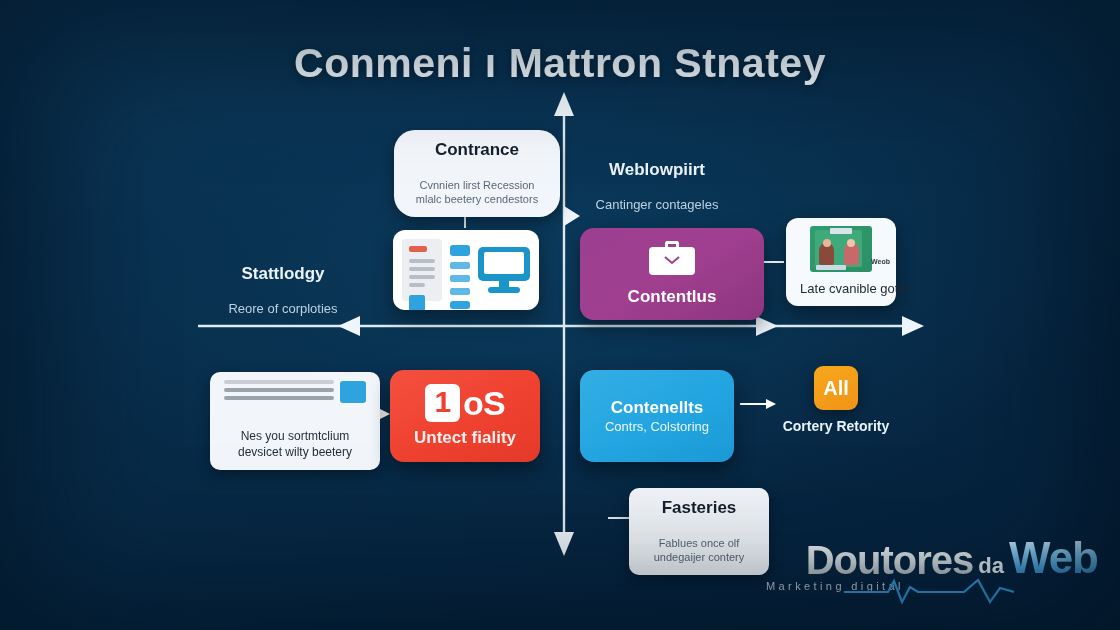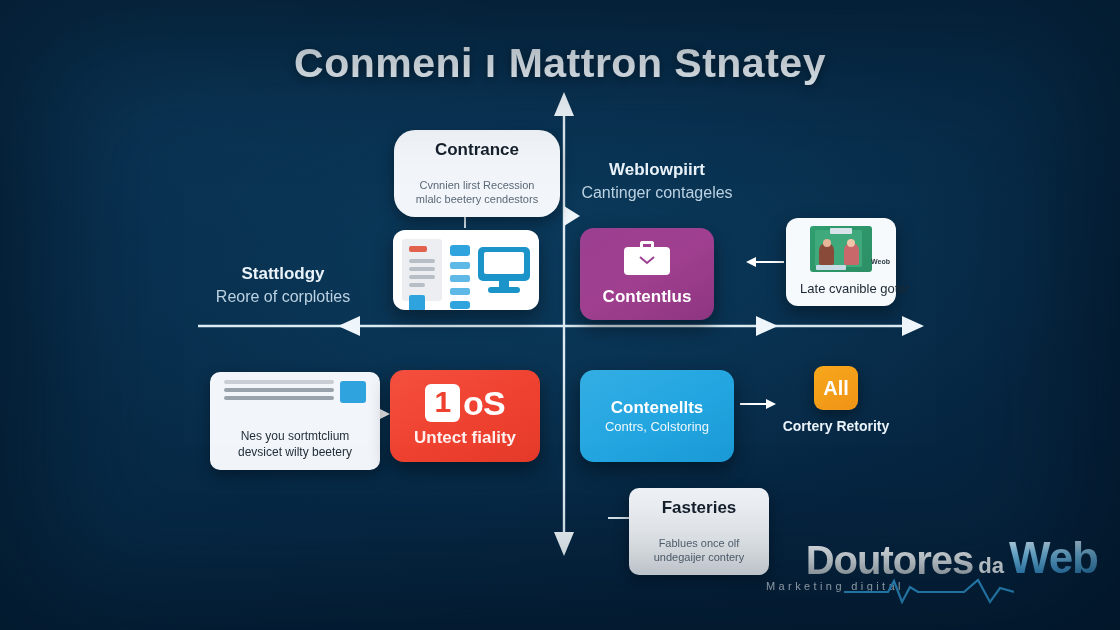--- a/index.html
+++ b/index.html
@@ -66,21 +66,21 @@
     margin-top: 18px;
   }
 
   
   .plain-label { position: absolute; text-align: center; }
   .plain-label .p-title {
     color: #eaf3f9; font-size: 17px; font-weight: bold; line-height: 1.2;
     white-space: nowrap;
   }
   .plain-label .p-sub {
-    color: #bcd2e2; font-size: 16px; line-height: 1.3; margin-top: 3px;
+    color: #bcd2e2; font-size: 13px; line-height: 1.3; margin-top: 17px;
     white-space: nowrap;
   }
 
   
   .tile {
     position: absolute;
     box-sizing: border-box;
     border-radius: 14px;
     display: flex;
     flex-direction: column;
@@ -359,21 +359,21 @@
       <div class="doc-col-right">
         <div class="monitor">
           <div class="m-screen"></div>
           <div class="m-stand"></div>
           <div class="m-base"></div>
         </div>
       </div>
     </div>
   </div>
 
-  <div class="tile tile-purple" style="left:580px; top:228px; width:134px; height:92px;">
+  <div class="tile tile-purple" style="left:580px; top:228px; width:184px; height:92px;">
     <div class="briefcase">
       <div class="bc-body"></div>
       <div class="bc-handle"></div>
       <svg class="bc-chev" viewBox="0 0 18 10">
           <polyline points="2,2 9,8 16,2" fill="none" stroke="#9c3f90" stroke-width="2"></polyline>
         </svg>
     </div>
     <div class="t-title">Contentlus</div>
   </div>
 

